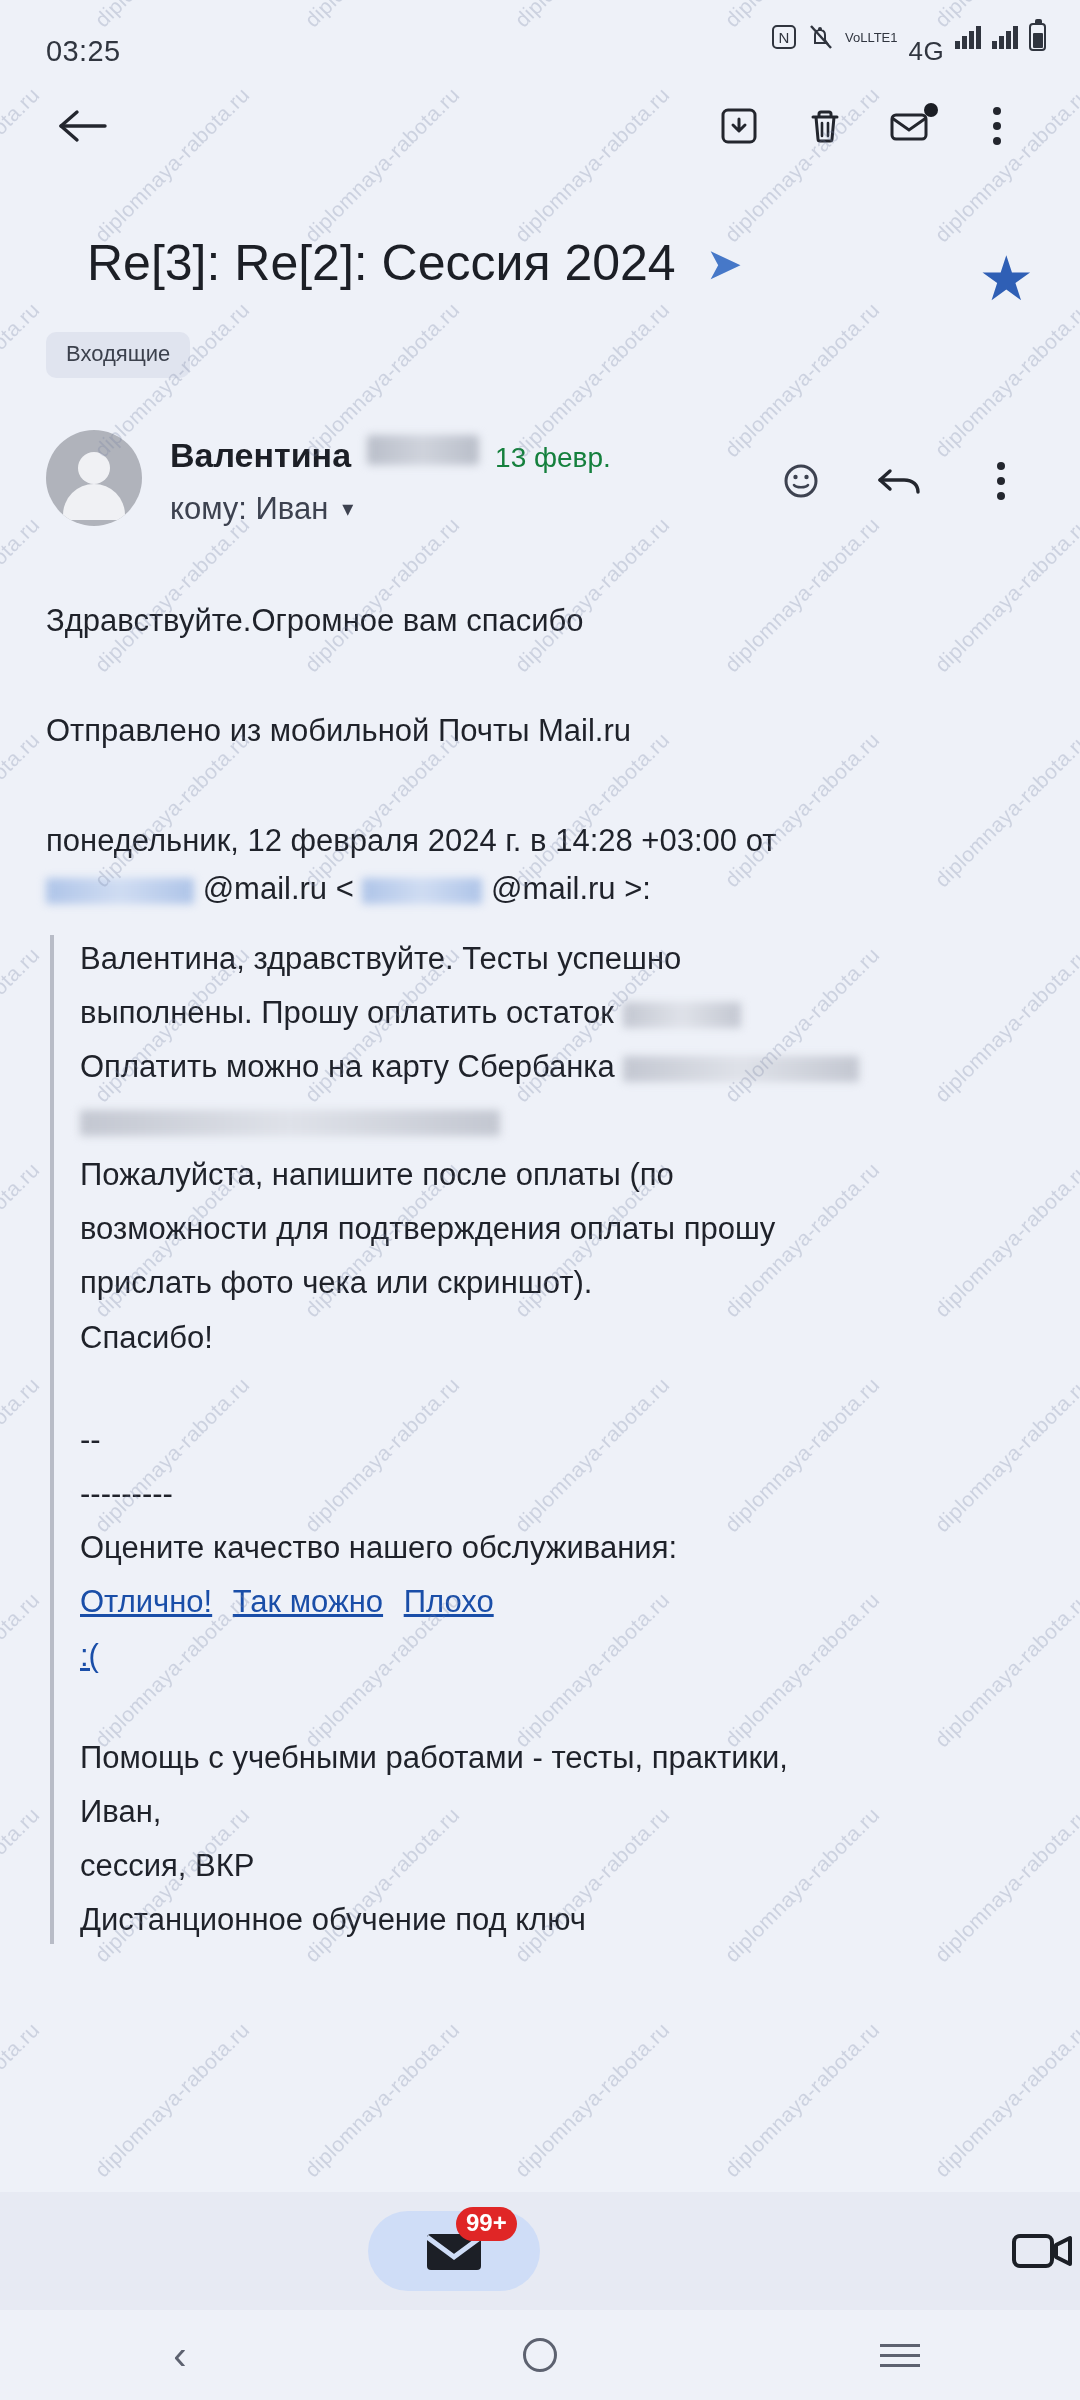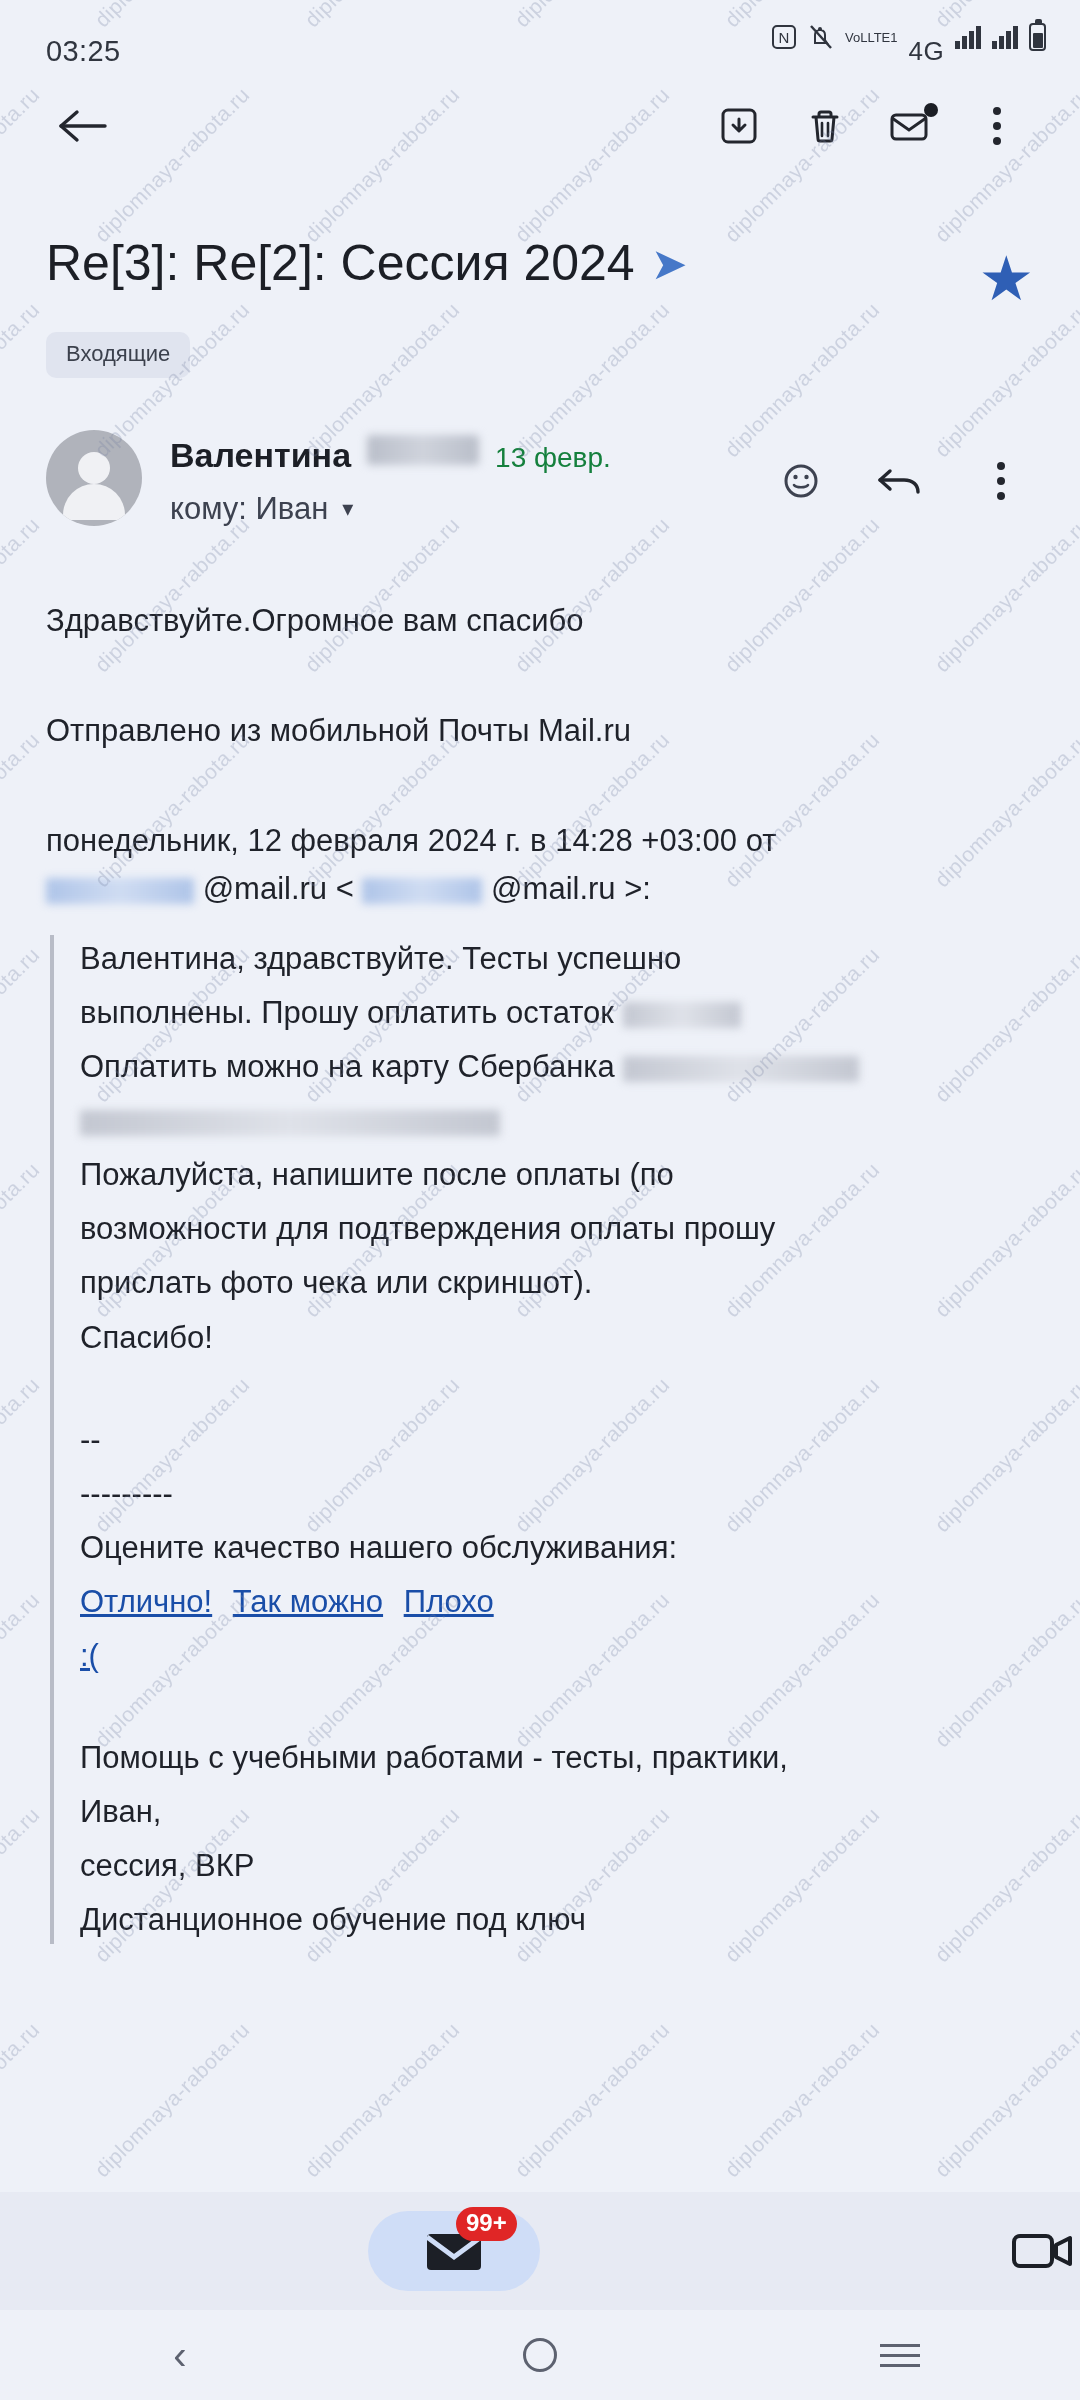--- a/index.html
+++ b/index.html
@@ -94,22 +94,23 @@
     padding: 56px 40px 0 46px;
   }
   .subject {
     font-size: 50px;
     color: #1c1f26;
     line-height: 1.18;
     font-weight: 400;
     flex: 1;
     display: flex;
     align-items: center;
-    gap: 16px;
+    gap: 30px;
     flex-wrap: wrap;
+    margin-left: 41px;
   }
   .fwd-arrow { color: #4678c8; font-size: 44px; line-height: 1; }
   .star {
     color: #2f5fb5; font-size: 62px; line-height: 1; margin-top: 14px; margin-right: 6px;
   }
   .folder-chip {
     display: inline-block;
     margin: 22px 0 0 46px;
     padding: 9px 20px 11px;
     background: #e0e4ef;

